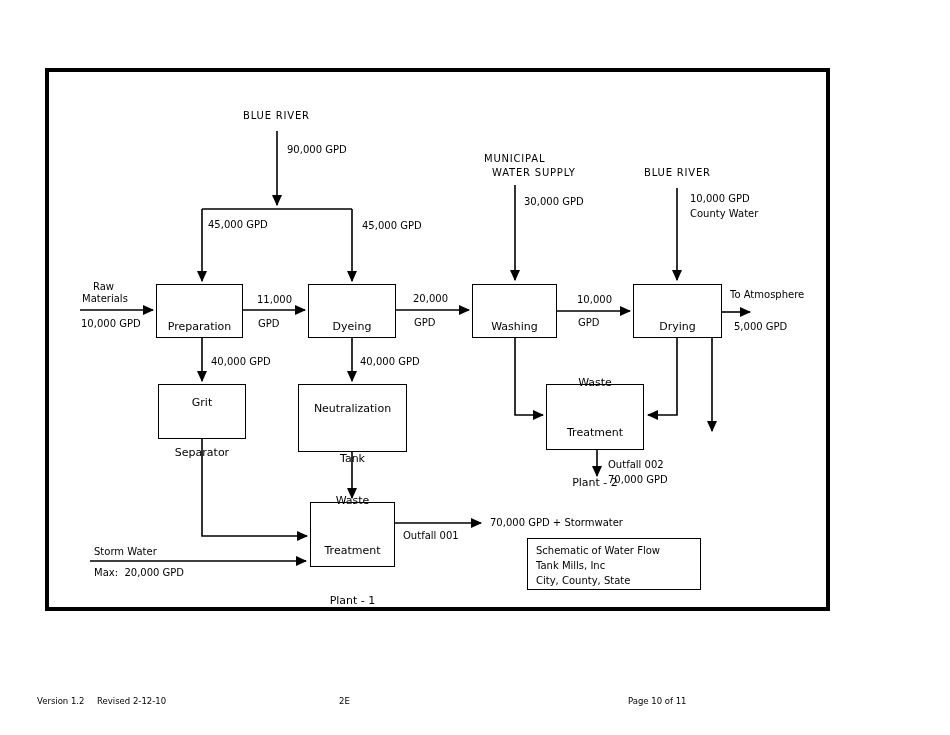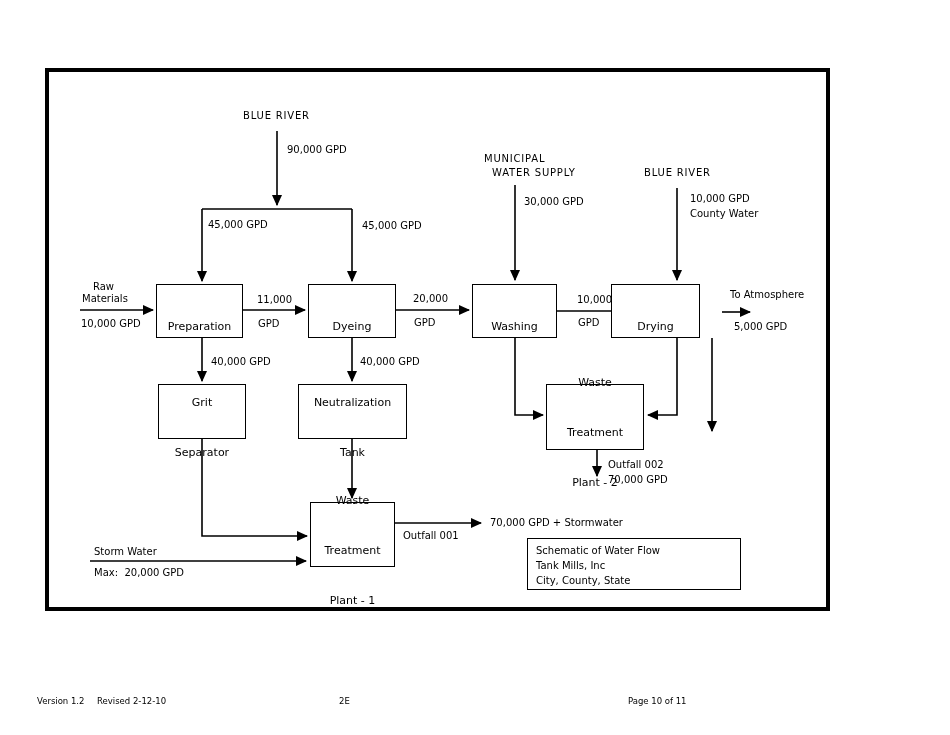--- a/index.html
+++ b/index.html
@@ -8,21 +8,21 @@
   .fig-border { position:absolute; left:45px; top:68px; width:785px; height:543px;
                 border:4px solid #000; box-sizing:border-box; background:#fff; }
   svg.lines { position:absolute; left:0; top:0; pointer-events:none; }
   .title { position:absolute; left:67px; top:78px; font-size:11.5px; white-space:pre; }
   .box { position:absolute; border:1.6px solid #000; box-sizing:border-box; background:#fff;
          display:flex; flex-direction:column; align-items:center; justify-content:center;
          font-size:11px; line-height:18px; text-align:center; }
   .box .bl { white-space:pre;margin-top:32px; }
   .lbl { position:absolute; font-size:10px; line-height:12px; white-space:pre; }
   .caps { letter-spacing:0.8px; }
-  .legend { position:absolute; left:527px; top:538px; width:214px; height:52px;
+  .legend { position:absolute; left:527px; top:538px; width:174px; height:52px;
             border:1.6px solid #000; box-sizing:border-box; background:#fff;
             font-size:10px; line-height:15px; padding:4px 0 0 8px; }
   .footer-item { position:absolute; font-size:8.5px; line-height:10px; white-space:pre; }
 </style>
 </head>
 <body>
 
 <div class="page">
 
   <div class="fig-border"></div>
@@ -61,28 +61,28 @@
 
   <div class="box" style="left:156px;top:284px;width:87px;height:54px">
     <div class="bl">Preparation</div>
   </div>
   <div class="box" style="left:308px;top:284px;width:88px;height:54px">
     <div class="bl">Dyeing</div>
   </div>
   <div class="box" style="left:472px;top:284px;width:85px;height:54px">
     <div class="bl">Washing</div>
   </div>
-  <div class="box" style="left:611px;top:284px;width:89px;height:54px">
+  <div class="box" style="left:633px;top:284px;width:89px;height:54px">
     <div class="bl">Drying</div>
   </div>
   <div class="box" style="left:158px;top:384px;width:88px;height:55px">
     <div class="bl">Grit</div>
     <div class="bl">Separator</div>
   </div>
-  <div class="box" style="left:298px;top:384px;width:109px;height:55px">
+  <div class="box" style="left:298px;top:384px;width:109px;height:68px">
     <div class="bl">Neutralization</div>
     <div class="bl">Tank</div>
   </div>
   <div class="box" style="left:546px;top:384px;width:98px;height:66px">
     <div class="bl">Waste</div>
     <div class="bl">Treatment</div>
     <div class="bl">Plant - 2</div>
   </div>
   <div class="box" style="left:310px;top:502px;width:85px;height:65px">
     <div class="bl">Waste</div>

